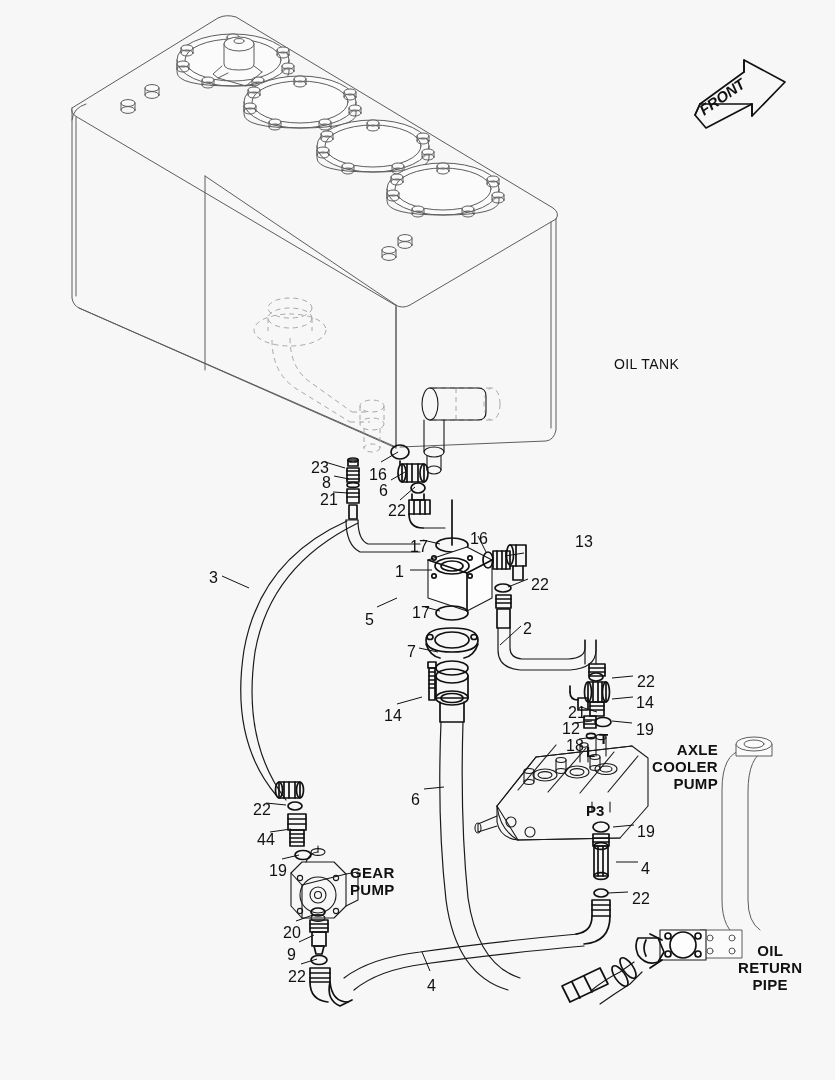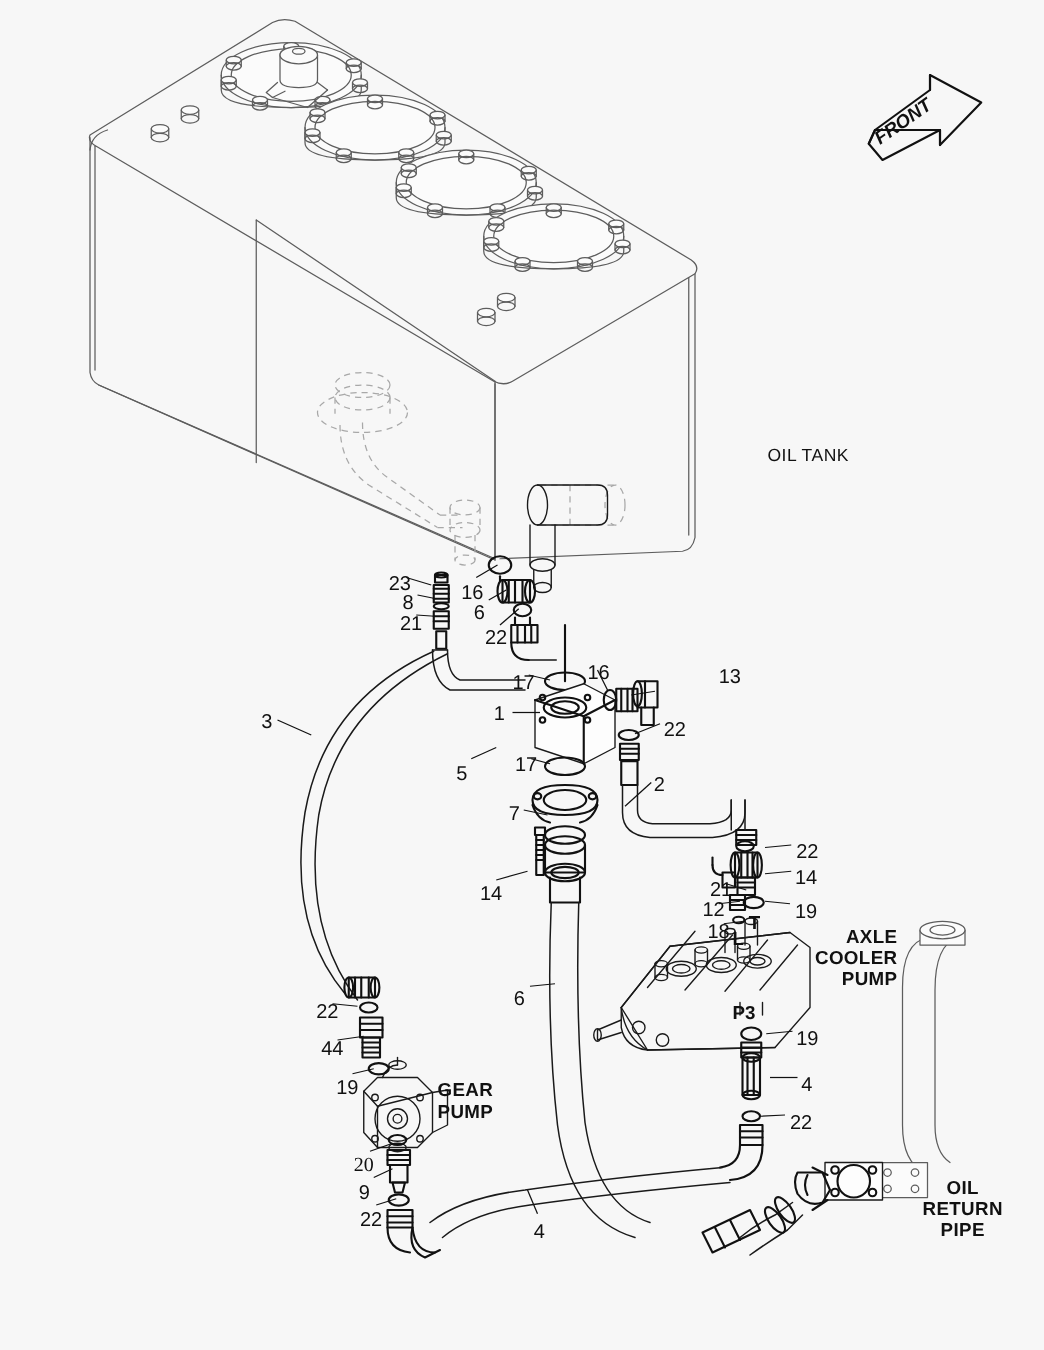--- a/index.html
+++ b/index.html
@@ -572,21 +572,21 @@
       <div class="lbl callout" style="left: 379px; top: 482px;">6</div>
       <div class="lbl callout" style="left: 384px; top: 707px;">14</div>
       <div class="lbl callout" style="left: 369px; top: 466px;">16</div>
       <div class="lbl callout" style="left: 470px; top: 530px;">16</div>
       <div class="lbl callout" style="left: 410px; top: 538px;">17</div>
       <div class="lbl callout" style="left: 412px; top: 604px;">17</div>
       <div class="lbl callout" style="left: 566px; top: 737px;">18</div>
       <div class="lbl callout" style="left: 269px; top: 862px;">19</div>
       <div class="lbl callout" style="left: 637px; top: 823px;">19</div>
       <div class="lbl callout" style="left: 636px; top: 721px;">19</div>
-      <div class="lbl callout" style="left: 283px; top: 924px; font-family: Liberation Serif, serif;">20</div>
+      <div class="lbl callout" style="left: 283px; top: 924px;">20</div>
       <div class="lbl callout" style="left: 320px; top: 491px;">21</div>
       <div class="lbl callout" style="left: 568px; top: 704px;">21</div>
       <div class="lbl callout" style="left: 388px; top: 502px;">22</div>
       <div class="lbl callout" style="left: 531px; top: 576px;">22</div>
       <div class="lbl callout" style="left: 637px; top: 673px;">22</div>
       <div class="lbl callout" style="left: 253px; top: 801px;">22</div>
       <div class="lbl callout" style="left: 288px; top: 968px;">22</div>
       <div class="lbl callout" style="left: 632px; top: 890px;">22</div>
       <div class="lbl callout" style="left: 311px; top: 459px;">23</div>
       <div class="lbl callout" style="left: 257px; top: 831px;">44</div>

